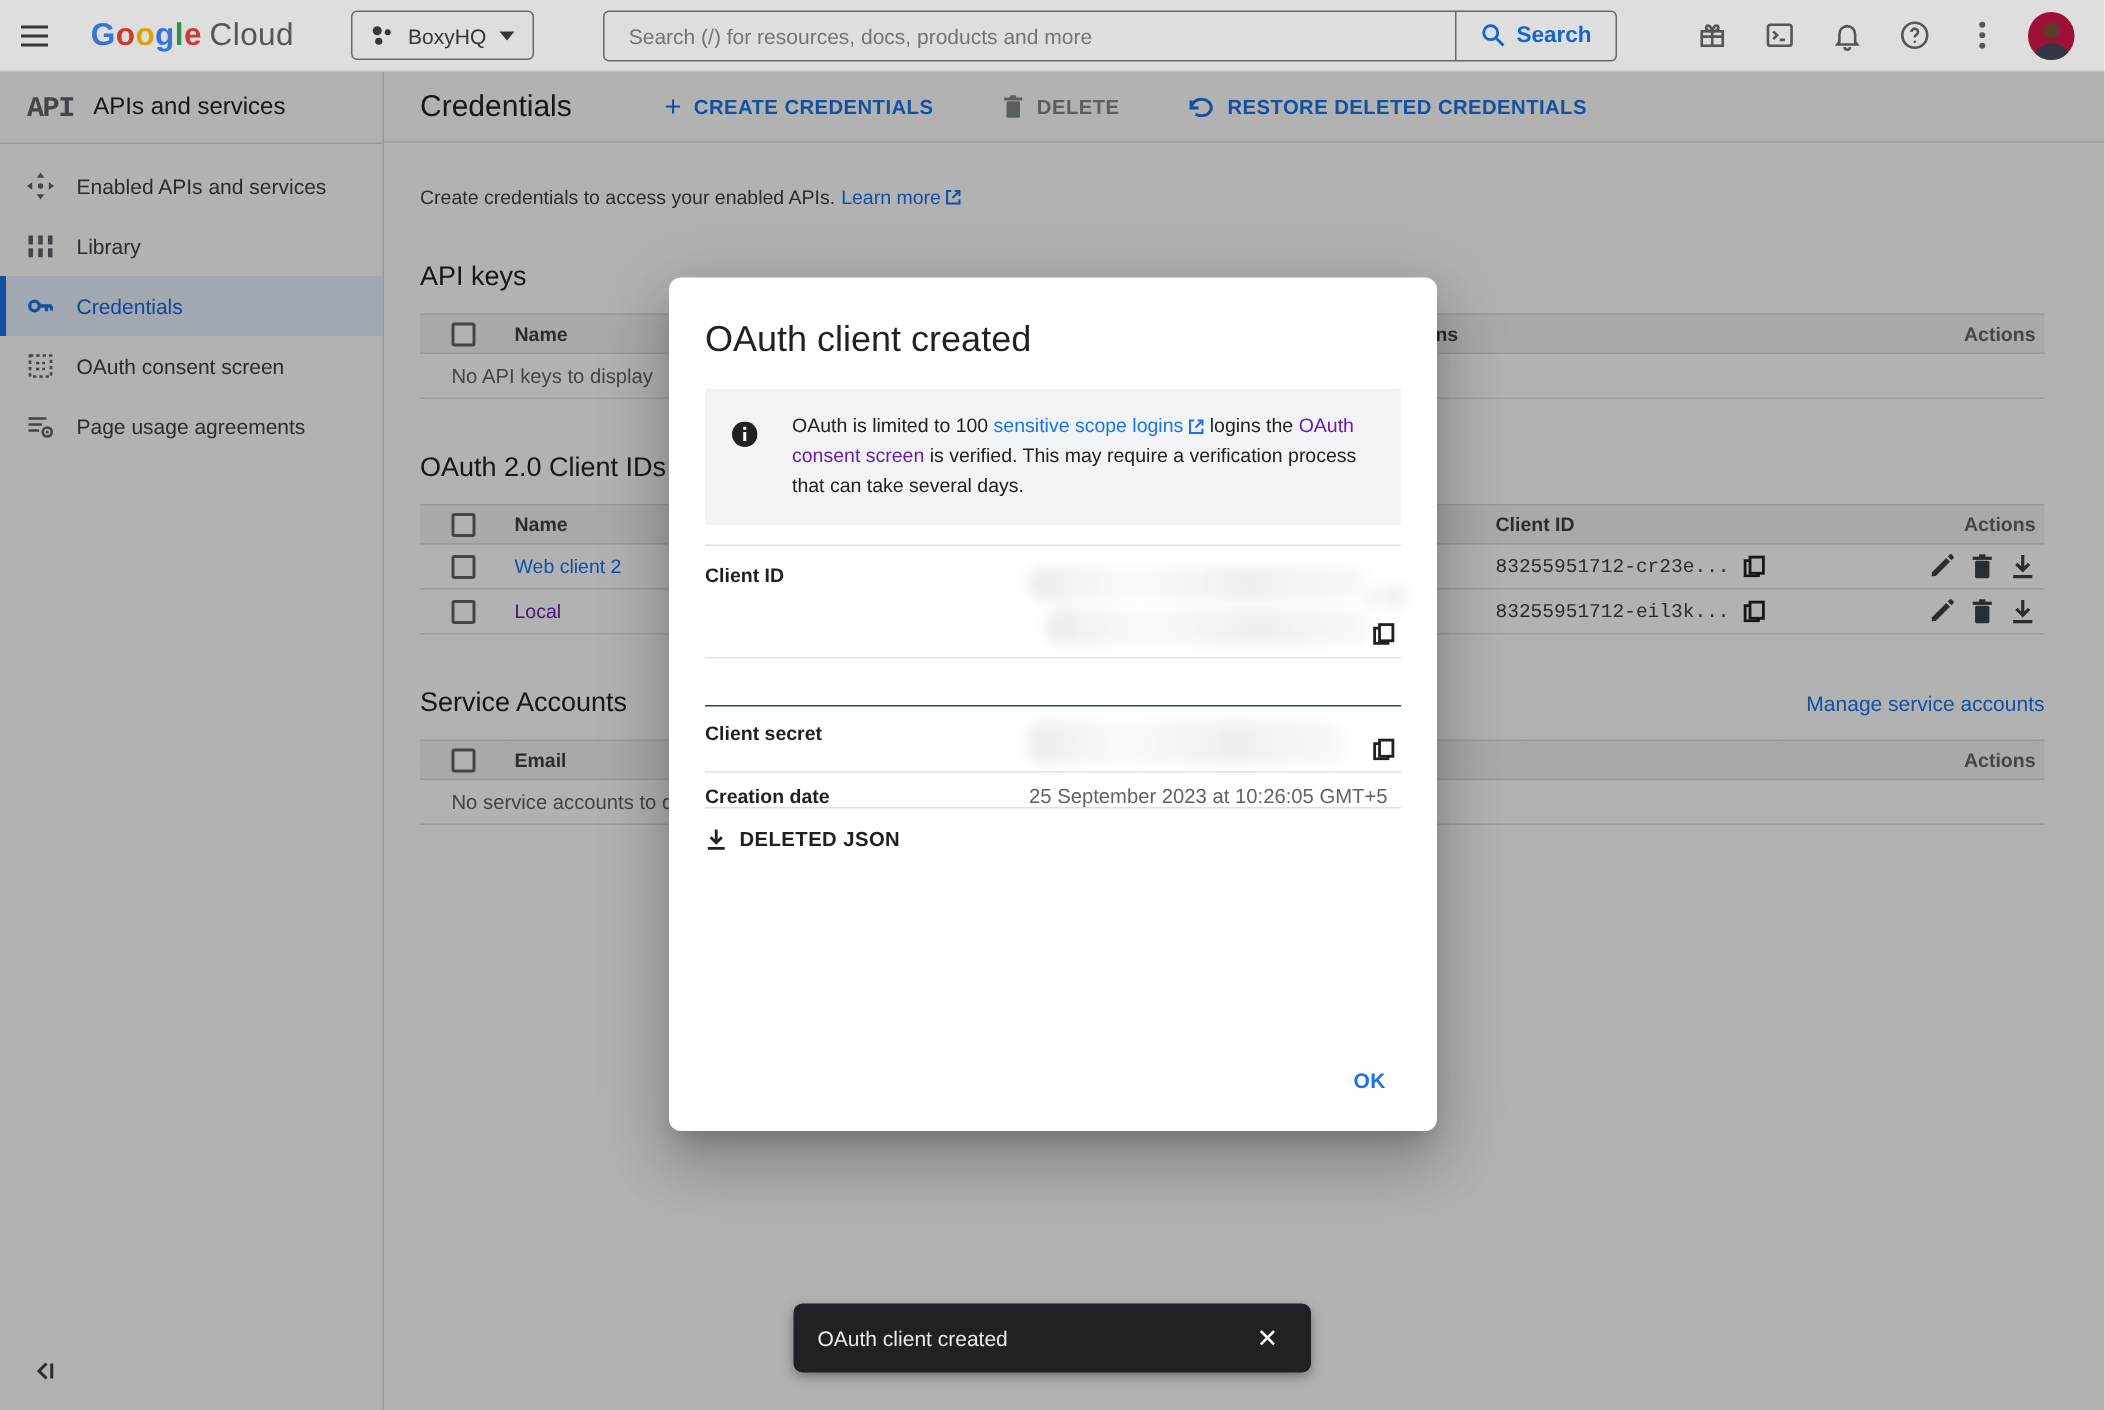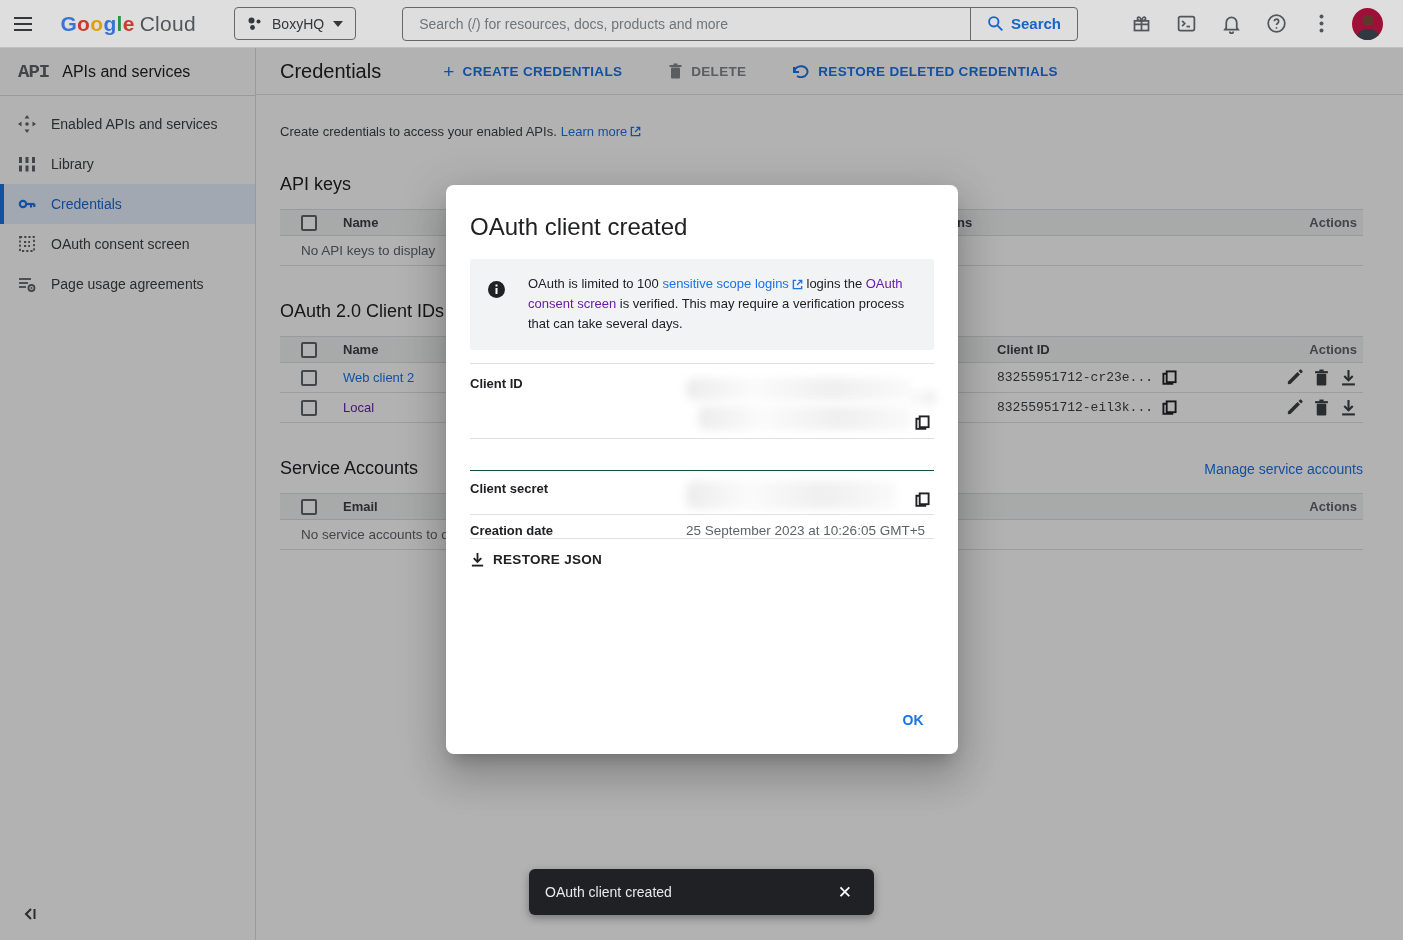--- a/index.html
+++ b/index.html
@@ -463,21 +463,21 @@
       <div class="dvalue">25 September 2023 at 10:26:05 GMT+5</div>
     </div>
   </div>
 
   <div class="dl-json">
     <svg width="15" height="15" viewBox="0 0 16 16" fill="none" stroke="#202124" stroke-width="2">
         <path d="M8 1 v9"></path>
         <path d="M4 6.5 L8 10.5 L12 6.5"></path>
         <line x1="2" y1="14.5" x2="14" y2="14.5"></line>
       </svg>
-    <span>RESTORE JSON</span>
+    <span>DELETED JSON</span>
   </div>
 
   <div class="ok-btn">OK</div>
 </div>
 
 <div class="snackbar">
   <span class="stext">OAuth client created</span>
   <span class="sclose">✕</span>
 </div>
 

